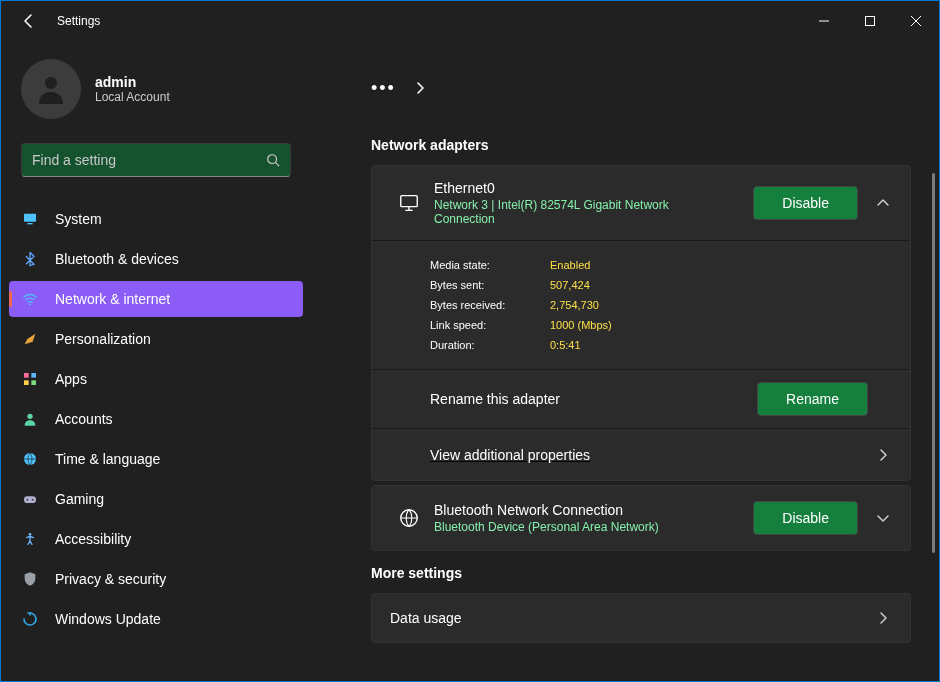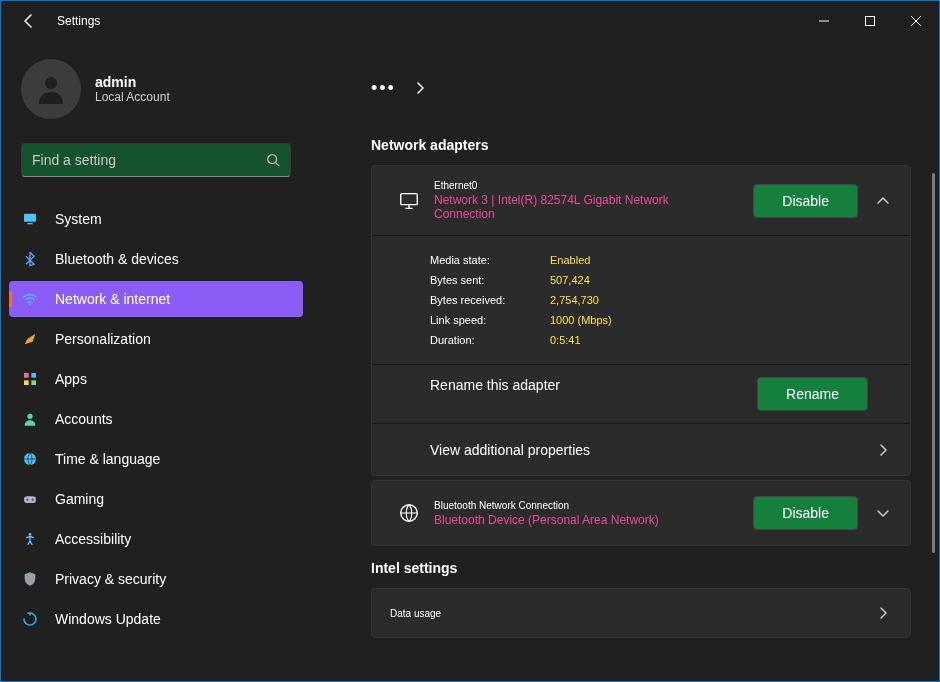--- a/index.html
+++ b/index.html
@@ -199,22 +199,22 @@
     }
     .card-icon {
       width: 38px;
       display: flex;
       align-items: center;
       justify-content: center;
       flex-shrink: 0;
       margin-right: 6px;
     }
     .card-body { flex: 1; }
-    .card-title { color: #fff; font-size: 10px; }
-    .card-sub { color: #ec4899; font-size: 12px; margin-top: 2px; max-width: 290px; }
+    .card-title { color: #fff; font-size: 14px; }
+    .card-sub { color: #86efac; font-size: 12px; margin-top: 2px; max-width: 290px; }
     .pill-btn {
       background: #15803d;
       border: 1px solid #454545;
       color: #fff;
       font-size: 14px;
       height: 34px;
       padding: 0 28px;
       border-radius: 4px;
       margin-right: 16px;
       cursor: pointer;
@@ -233,32 +233,33 @@
     .detail-row {
       display: flex;
       font-size: 11px;
       padding: 4px 0;
     }
     .detail-label { width: 120px; color: #fff; }
     .detail-value { color: #fde047; }
     .subrow {
       border-top: 1px solid #1a1a1a;
       display: flex;
-      align-items: flex-start;
+      align-items: center;
       padding: 12px 18px 12px 58px;
       min-height: 56px;
     }
     .subrow-text { flex: 1; color: #fff; font-size: 14px; }
     .card + .card { margin-top: 4px; }
     .linkrow {
       border-top: 1px solid #1a1a1a;
       display: flex;
       align-items: center;
       padding: 0 18px 0 58px;
       height: 52px;
+      text-decoration: underline;
     }
     .linkrow-text { flex: 1; color: #fff; font-size: 14px; }
     svg { display: block; }
   </style>
 </head>
 <body>
 
 <div class="window">
   <div class="titlebar">
     <div class="titlebar-back">
@@ -497,21 +498,21 @@
           </div>
           <button class="pill-btn">Disable</button>
           <div class="card-chevron">
             <svg width="14" height="14" viewBox="0 0 14 14">
                 <path d="M2 5 L7 10 L12 5" stroke="#ccc" stroke-width="1.5" fill="none" stroke-linecap="round" stroke-linejoin="round"></path>
               </svg>
           </div>
         </div>
       </div>
 
-      <div class="section-header">Intel settings</div>
+      <div class="section-header">More settings</div>
 
       <div class="card">
         <div class="card-row" style="min-height:48px;padding:10px 18px">
           <div class="card-body">
             <div class="card-title">Data usage</div>
           </div>
           <div class="card-chevron">
             <svg width="14" height="14" viewBox="0 0 14 14">
                 <path d="M5 2 L10 7 L5 12" stroke="#ccc" stroke-width="1.5" fill="none" stroke-linecap="round" stroke-linejoin="round"></path>
               </svg>

